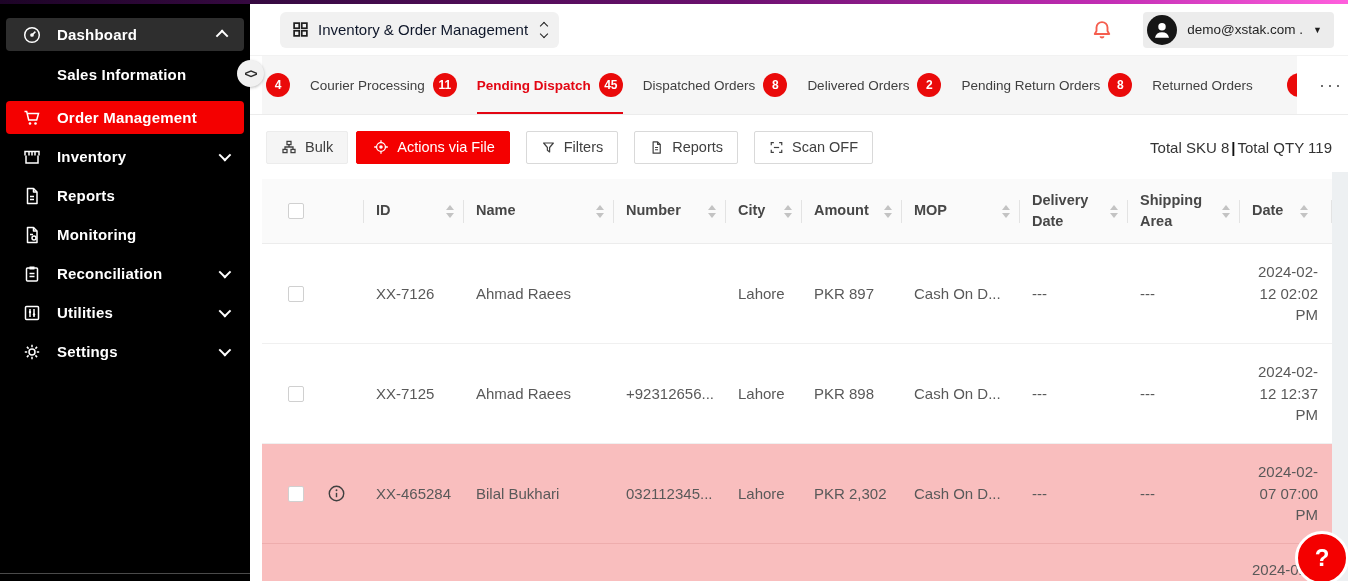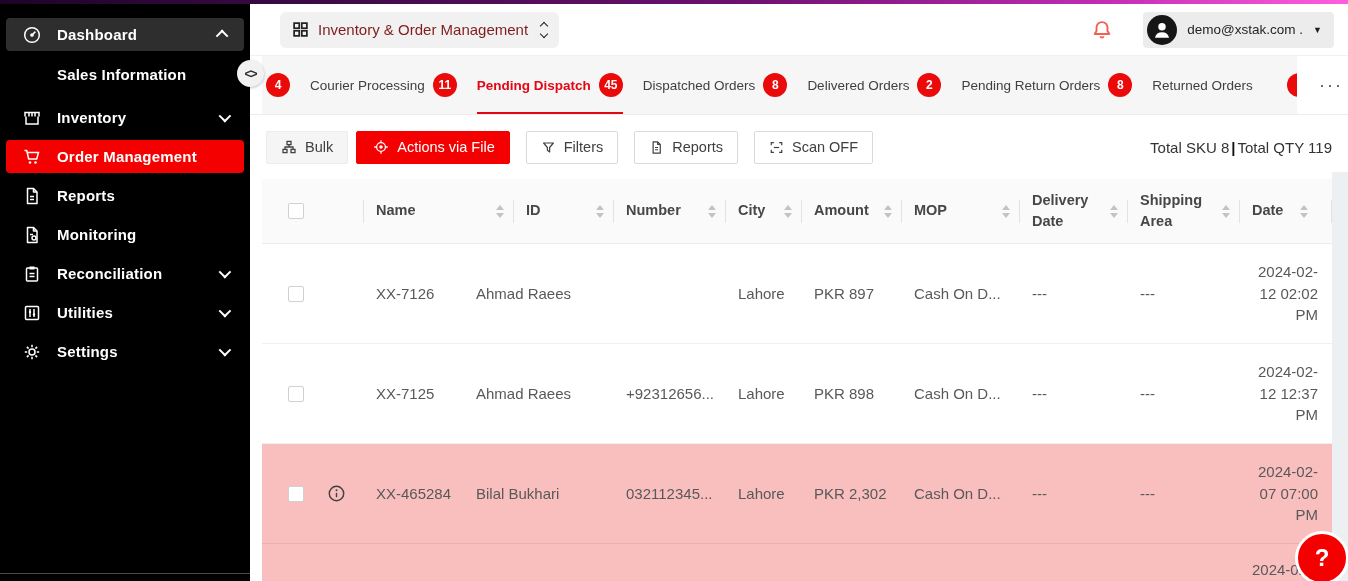--- a/index.html
+++ b/index.html
@@ -30,21 +30,21 @@
   .collapse-btn { position:absolute; left:237px; top:60px; width:27px; height:27px; border-radius:50%;
     background:#f1f1f1; border:none; z-index:15; color:#2b2b2b; font-size:12px; font-weight:700;
     letter-spacing:-1px; box-shadow:0 1px 3px rgba(0,0,0,.25); cursor:pointer; }
 
   
   .main { flex:1; background:#fff; height:577px; position:relative; overflow:hidden; }
 
   .topbar { height:52px; display:flex; align-items:center; padding:0 14px 0 30px;
     border-bottom:1px solid #f2f2f2; }
   .app-switcher { display:flex; align-items:center; gap:9px; background:#f1f1f1; border:none;
-    border-radius:6px; height:36px; padding:0 12px; font-size:15px; color:#7f1d1d; cursor:pointer;
+    border-radius:6px; height:36px; padding:0 12px; font-size:15px; color:#0f172a; cursor:pointer;
     font-family:inherit; }
   .sel-carets { display:inline-flex; flex-direction:column; gap:2px; margin-left:4px; }
   .sel-carets i { width:6px; height:6px; border-right:1.6px solid #1f1f1f; border-bottom:1.6px solid #1f1f1f; }
   .sel-carets .u { transform:rotate(225deg); } .sel-carets .d { transform:rotate(45deg); }
   .topbar-spacer { flex:1; }
   .bell-btn { background:none; border:none; margin-right:30px; cursor:pointer; display:flex; }
   .user-pill { display:flex; align-items:center; gap:10px; background:#ececec; border:none;
     border-radius:4px; height:36px; padding:3px 12px 3px 4px; cursor:pointer; font-family:inherit; }
   .avatar { width:30px; height:30px; border-radius:50%; background:#161616; display:flex;
     align-items:center; justify-content:center; overflow:hidden; }
@@ -128,41 +128,41 @@
             </svg>
           </span>
     <span class="nav-label">Dashboard</span>
     <span class="chev up"></span>
   </div>
         <div class="nav-item child">
 
     <span class="nav-label">Sales Information</span>
 
   </div>
+        <div class="nav-item active">
+    <span class="nav-icon">
+            <svg width="20" height="20" viewBox="0 0 20 20" fill="none" stroke="#fff" stroke-width="1.5">
+              <path d="M2.5 3.5h2.2l2 8.5h8l1.8-6.5H5.3"></path>
+              <circle cx="8" cy="15.5" r="1.3" fill="#fff" stroke="none"></circle>
+              <circle cx="13.5" cy="15.5" r="1.3" fill="#fff" stroke="none"></circle>
+            </svg>
+          </span>
+    <span class="nav-label">Order Management</span>
+
+  </div>
         <div class="nav-item">
     <span class="nav-icon">
             <svg width="20" height="20" viewBox="0 0 20 20" fill="none" stroke="#fff" stroke-width="1.5">
               <path d="M4 8.5V16h12V8.5"></path>
               <path d="M3 8.5V4.5h14v4"></path>
               <path d="M7 4.5v4M10 4.5v4M13 4.5v4"></path>
             </svg>
           </span>
     <span class="nav-label">Inventory</span>
     <span class="chev down"></span>
-  </div>
-        <div class="nav-item active">
-    <span class="nav-icon">
-            <svg width="20" height="20" viewBox="0 0 20 20" fill="none" stroke="#fff" stroke-width="1.5">
-              <path d="M2.5 3.5h2.2l2 8.5h8l1.8-6.5H5.3"></path>
-              <circle cx="8" cy="15.5" r="1.3" fill="#fff" stroke="none"></circle>
-              <circle cx="13.5" cy="15.5" r="1.3" fill="#fff" stroke="none"></circle>
-            </svg>
-          </span>
-    <span class="nav-label">Order Management</span>
-
   </div>
         <div class="nav-item">
     <span class="nav-icon">
             <svg width="20" height="20" viewBox="0 0 20 20" fill="none" stroke="#fff" stroke-width="1.5" stroke-linejoin="round">
               <path d="M5.5 2.5h6l3.5 3.5v11.5h-9.5z"></path>
               <path d="M11.5 2.5V6H15"></path>
               <path d="M8 10.5h4M8 13.5h4"></path>
             </svg>
           </span>
     <span class="nav-label">Reports</span>
@@ -329,29 +329,29 @@
         <span>Total QTY 119</span>
       </div>
     </div>
 
     <div class="table">
       <div class="thead">
         <div class="th c-check">
             <span class="checkbox" style="margin-left:14px"></span>
           </div>
         <div class="th c-info sep"></div>
+        <div class="th c-id sep">
+            <span class="lbl">ID</span>
+            <span class="sort">
+              <span class="su"></span>
+              <span class="sd"></span>
+            </span>
+          </div>
         <div class="th c-name sep">
             <span class="lbl">Name</span>
-            <span class="sort">
-              <span class="su"></span>
-              <span class="sd"></span>
-            </span>
-          </div>
-        <div class="th c-id sep">
-            <span class="lbl">ID</span>
             <span class="sort">
               <span class="su"></span>
               <span class="sd"></span>
             </span>
           </div>
         <div class="th c-number sep">
             <span class="lbl wide">Number</span>
             <span class="sort">
               <span class="su"></span>
               <span class="sd"></span>

